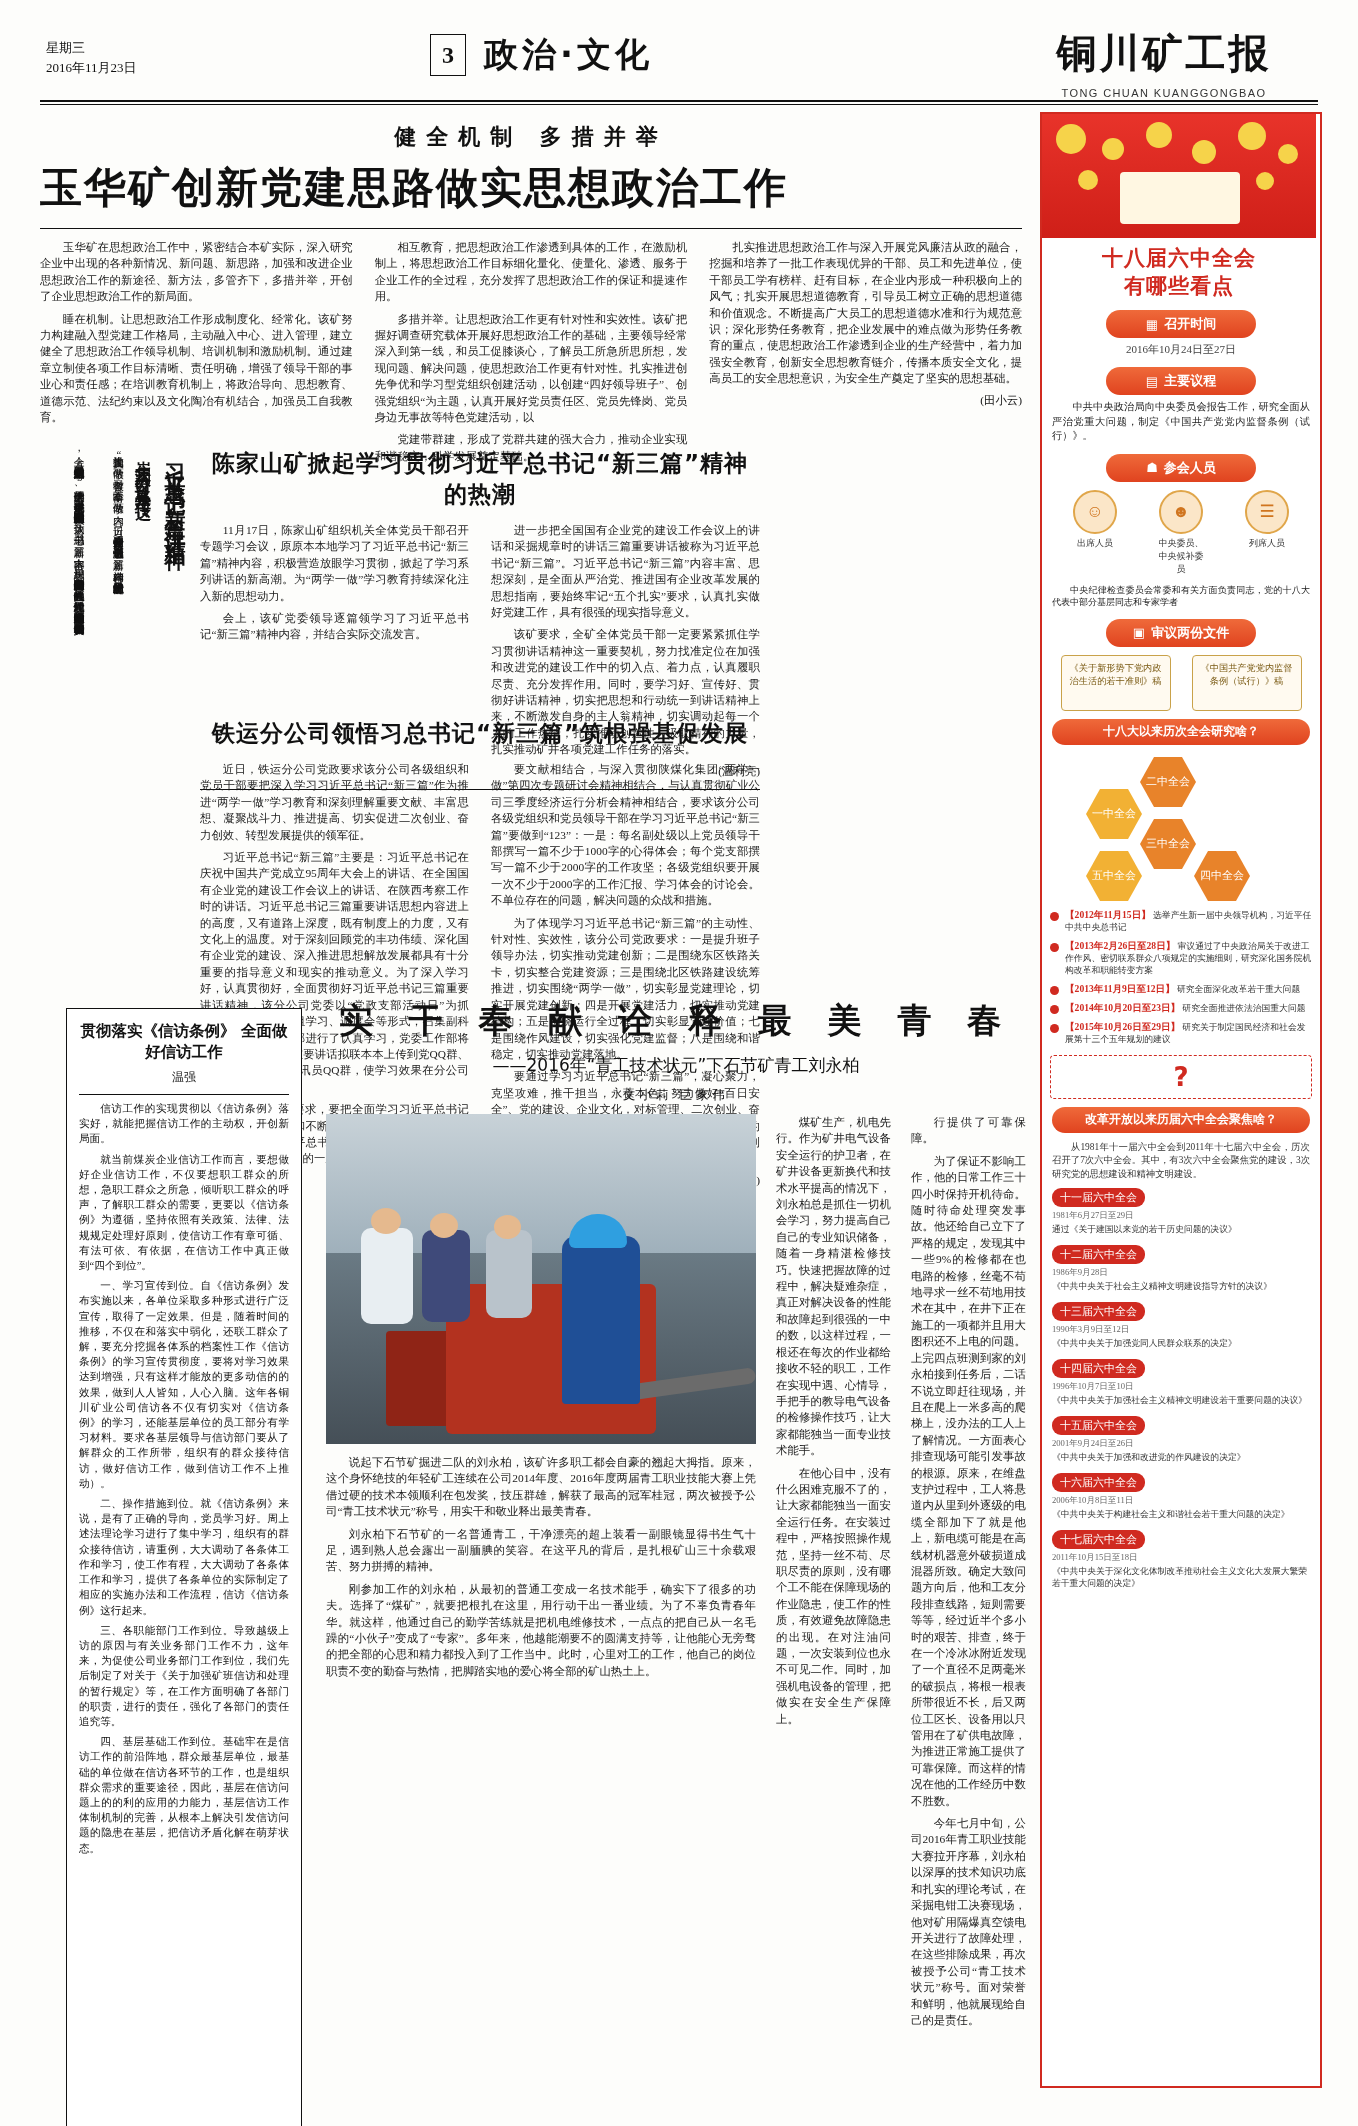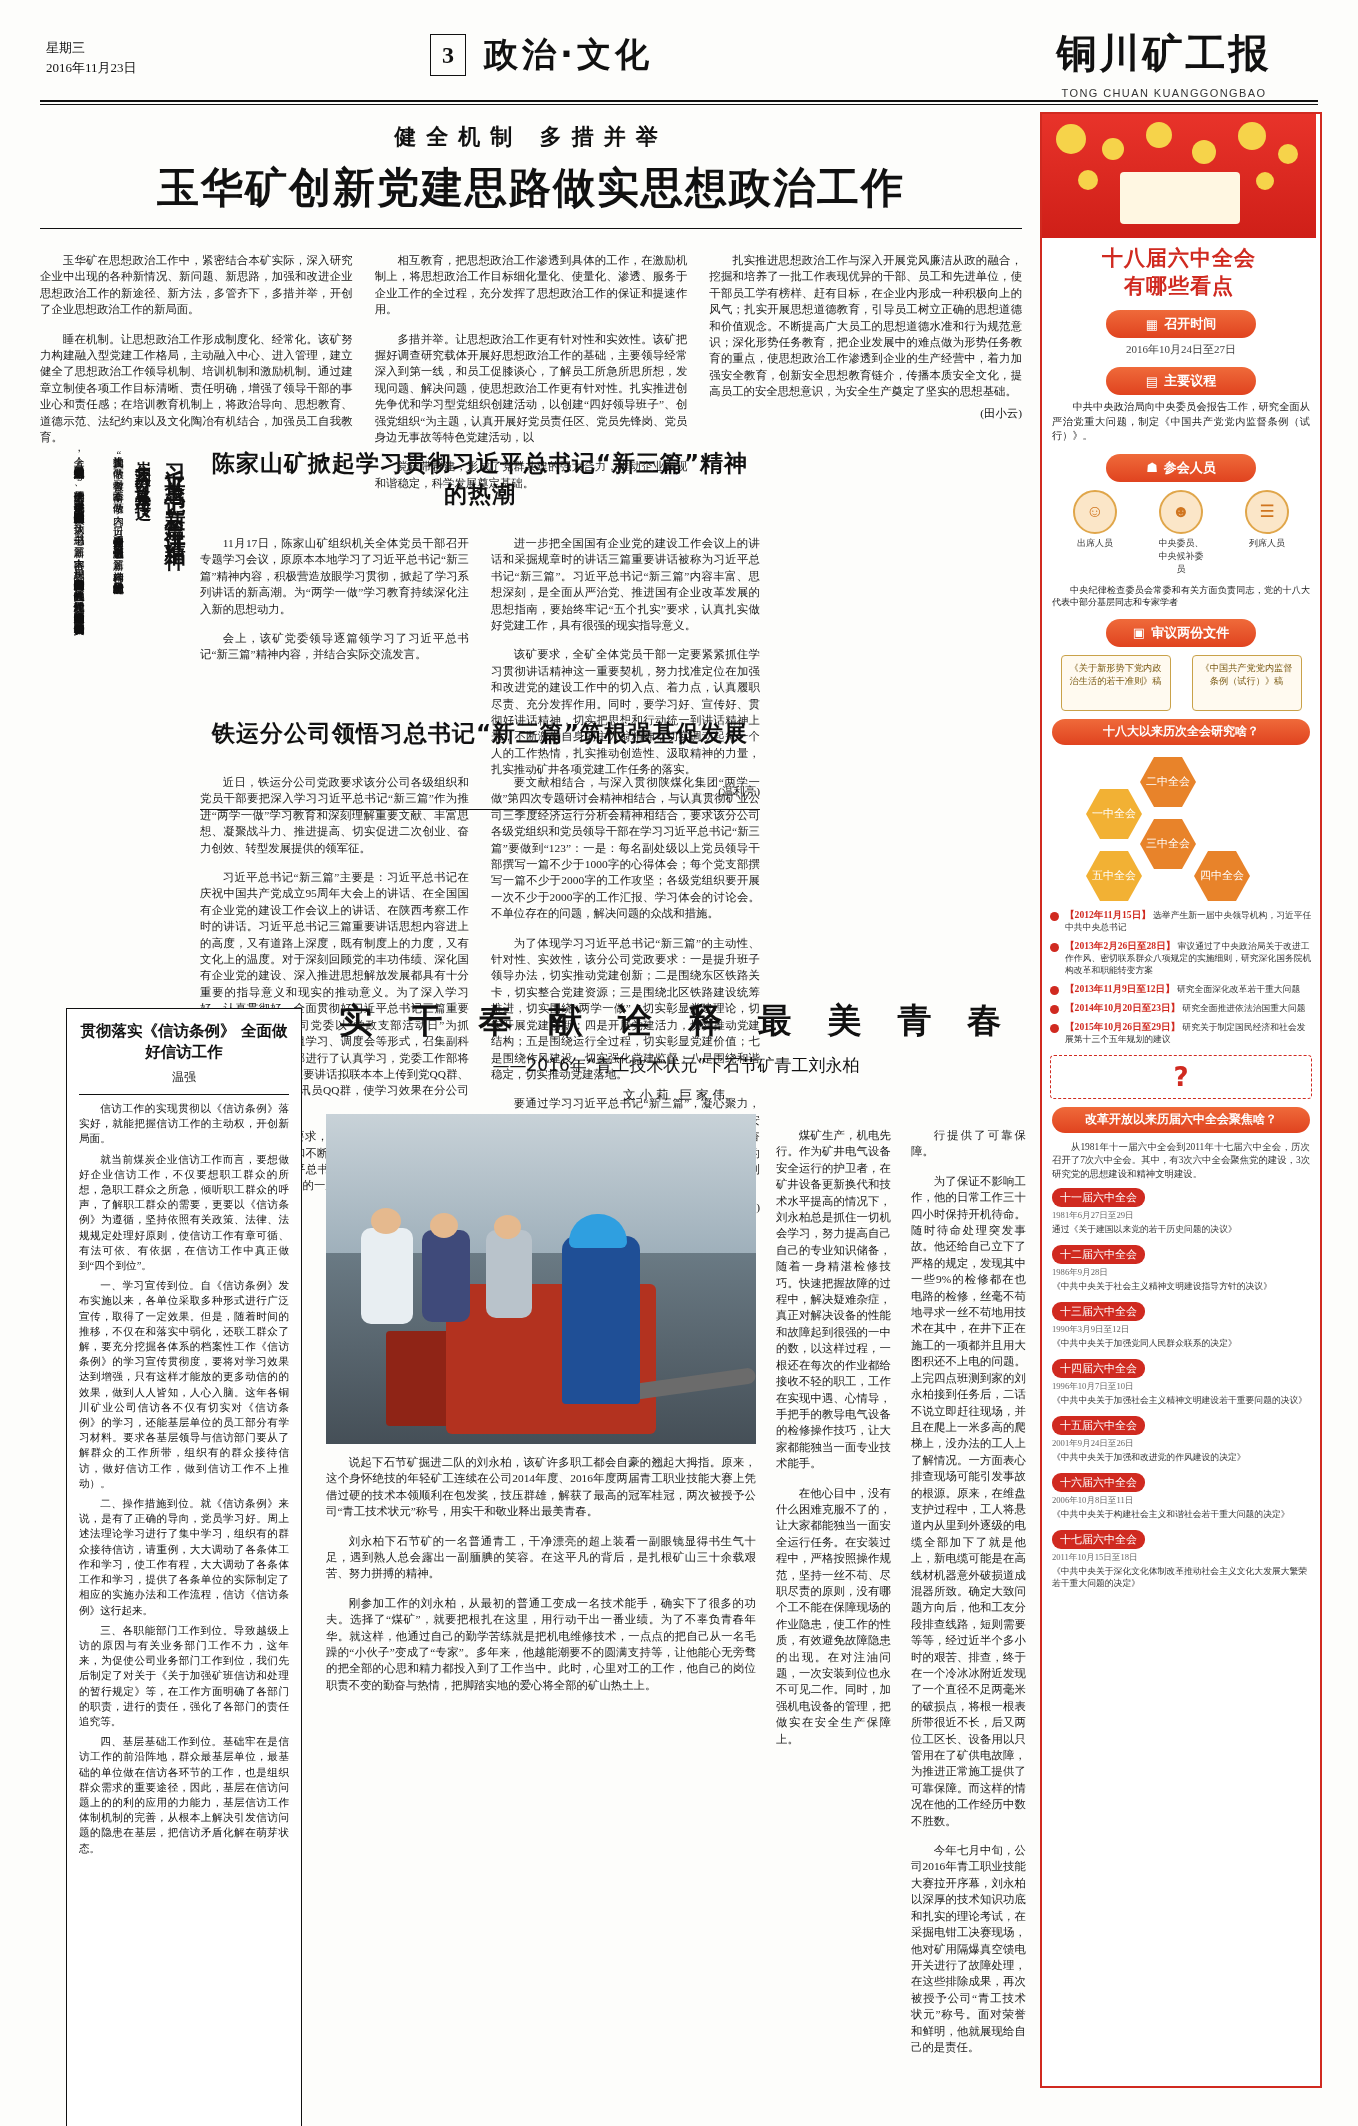--- a/index.html
+++ b/index.html
@@ -26,26 +26,26 @@
   .mh-rule{position:absolute;left:40px;top:100px;width:1278px;height:2px;background:#111;}
   .mh-rule2{position:absolute;left:40px;top:104px;width:1278px;height:1px;background:#111;}
 
   
   .left-zone{position:absolute;left:40px;top:118px;width:982px;height:1966px;}
   .right-rail{position:absolute;left:1040px;top:112px;width:278px;height:1972px;border:2px solid #d02a20;background:#fff;overflow:hidden;}
 
   
   .lead{position:absolute;left:0;top:0;width:982px;}
   .lead .kicker{text-align:center;font-size:22px;letter-spacing:10px;font-weight:bold;font-family:"DejaVu Sans",sans-serif;margin-top:4px;}
-  .lead h1{margin:8px 0 12px;text-align:center;font-size:42px;letter-spacing:2px;font-weight:bold;font-family:Liberation Serif, serif;}
+  .lead h1{margin:8px 0 12px;font-size:42px;letter-spacing:2px;font-weight:bold;font-family:Liberation Serif, serif;}
   .hr-thin{width:982px;height:1px;background:#111;margin-top:10px;}
 
   .cols3{display:flex;gap:22px;margin-top:10px;}
   .col{flex:1;}
-  p.body{font-size:11.4px;line-height:16.4px;text-align:justify;margin:13px 0 6px;text-indent:2em;color:#1a1a1a;}
+  p.body{font-size:11.4px;line-height:16.4px;text-align:justify;margin:0 0 6px;text-indent:2em;color:#1a1a1a;}
   .sig{text-align:right;font-size:11.4px;margin-top:2px;}
 
   
   .vblock{position:absolute;left:0;top:330px;width:150px;height:560px;display:flex;flex-direction:row-reverse;justify-content:flex-start;gap:2px;}
   .vcol{writing-mode:vertical-rl;text-orientation:upright;font-size:21px;letter-spacing:6px;font-weight:bold;font-family:"DejaVu Sans",serif;line-height:30px;}
   .vcol.small{font-size:16px;letter-spacing:4px;}
 
   
   .art2{position:absolute;left:160px;top:330px;width:560px;}
   .art2 h2{margin:0;text-align:center;font-size:23px;font-weight:bold;font-family:"DejaVu Sans",sans-serif;letter-spacing:1px;}

